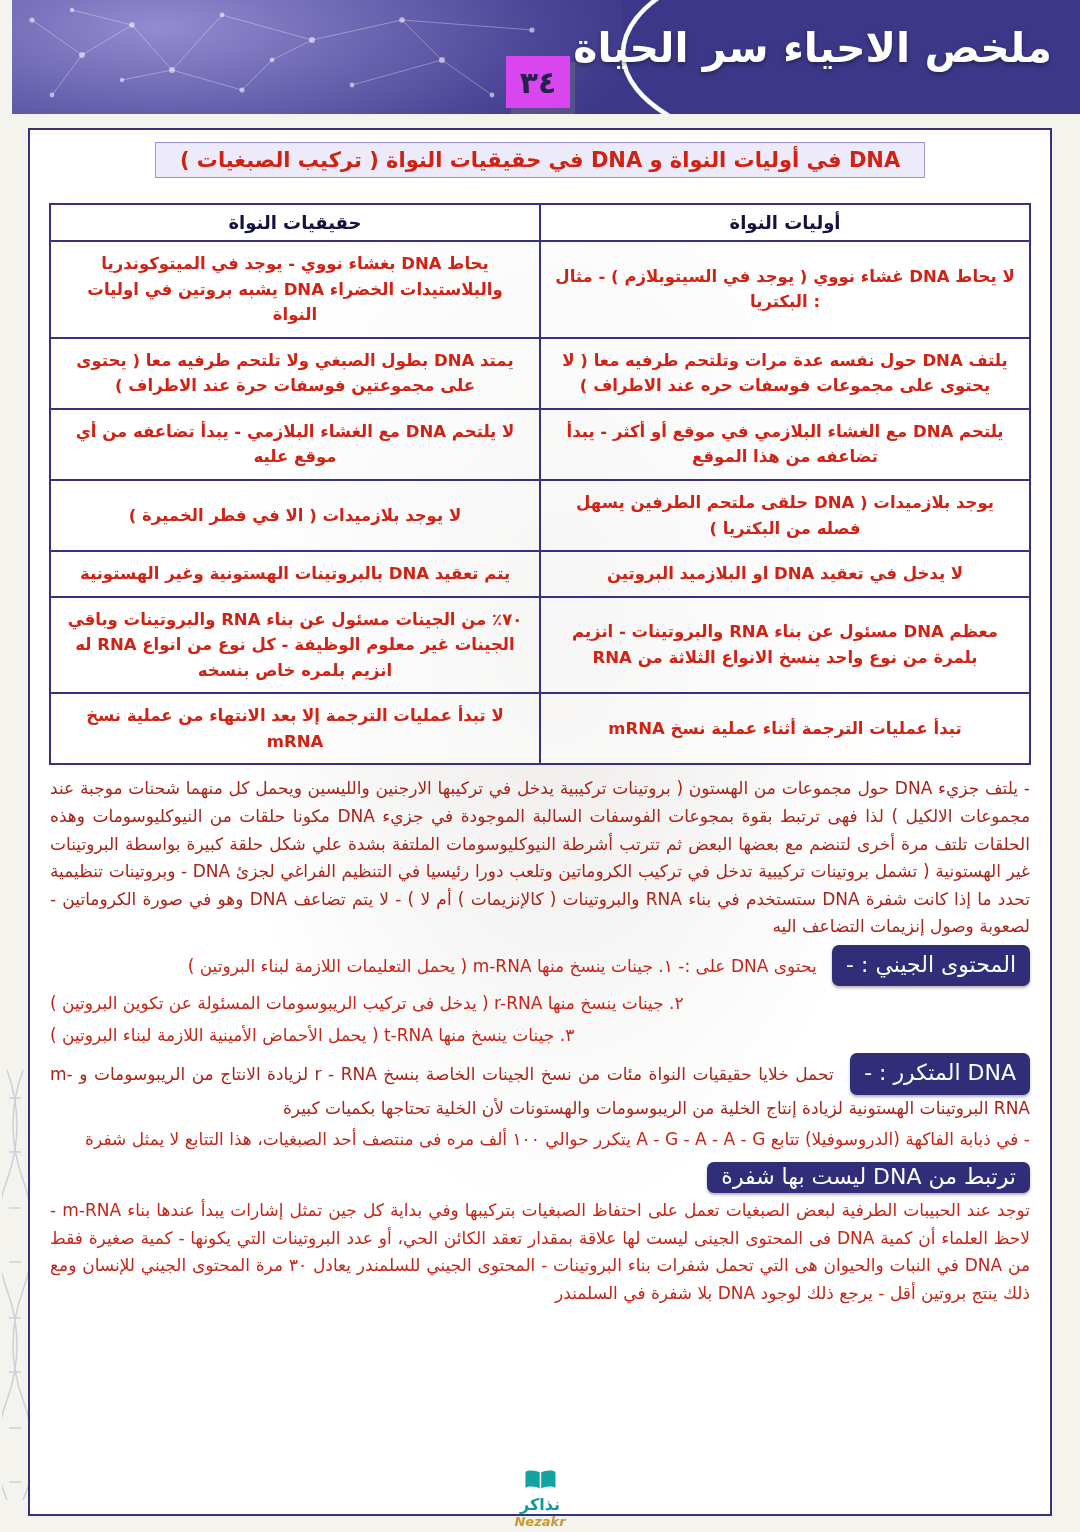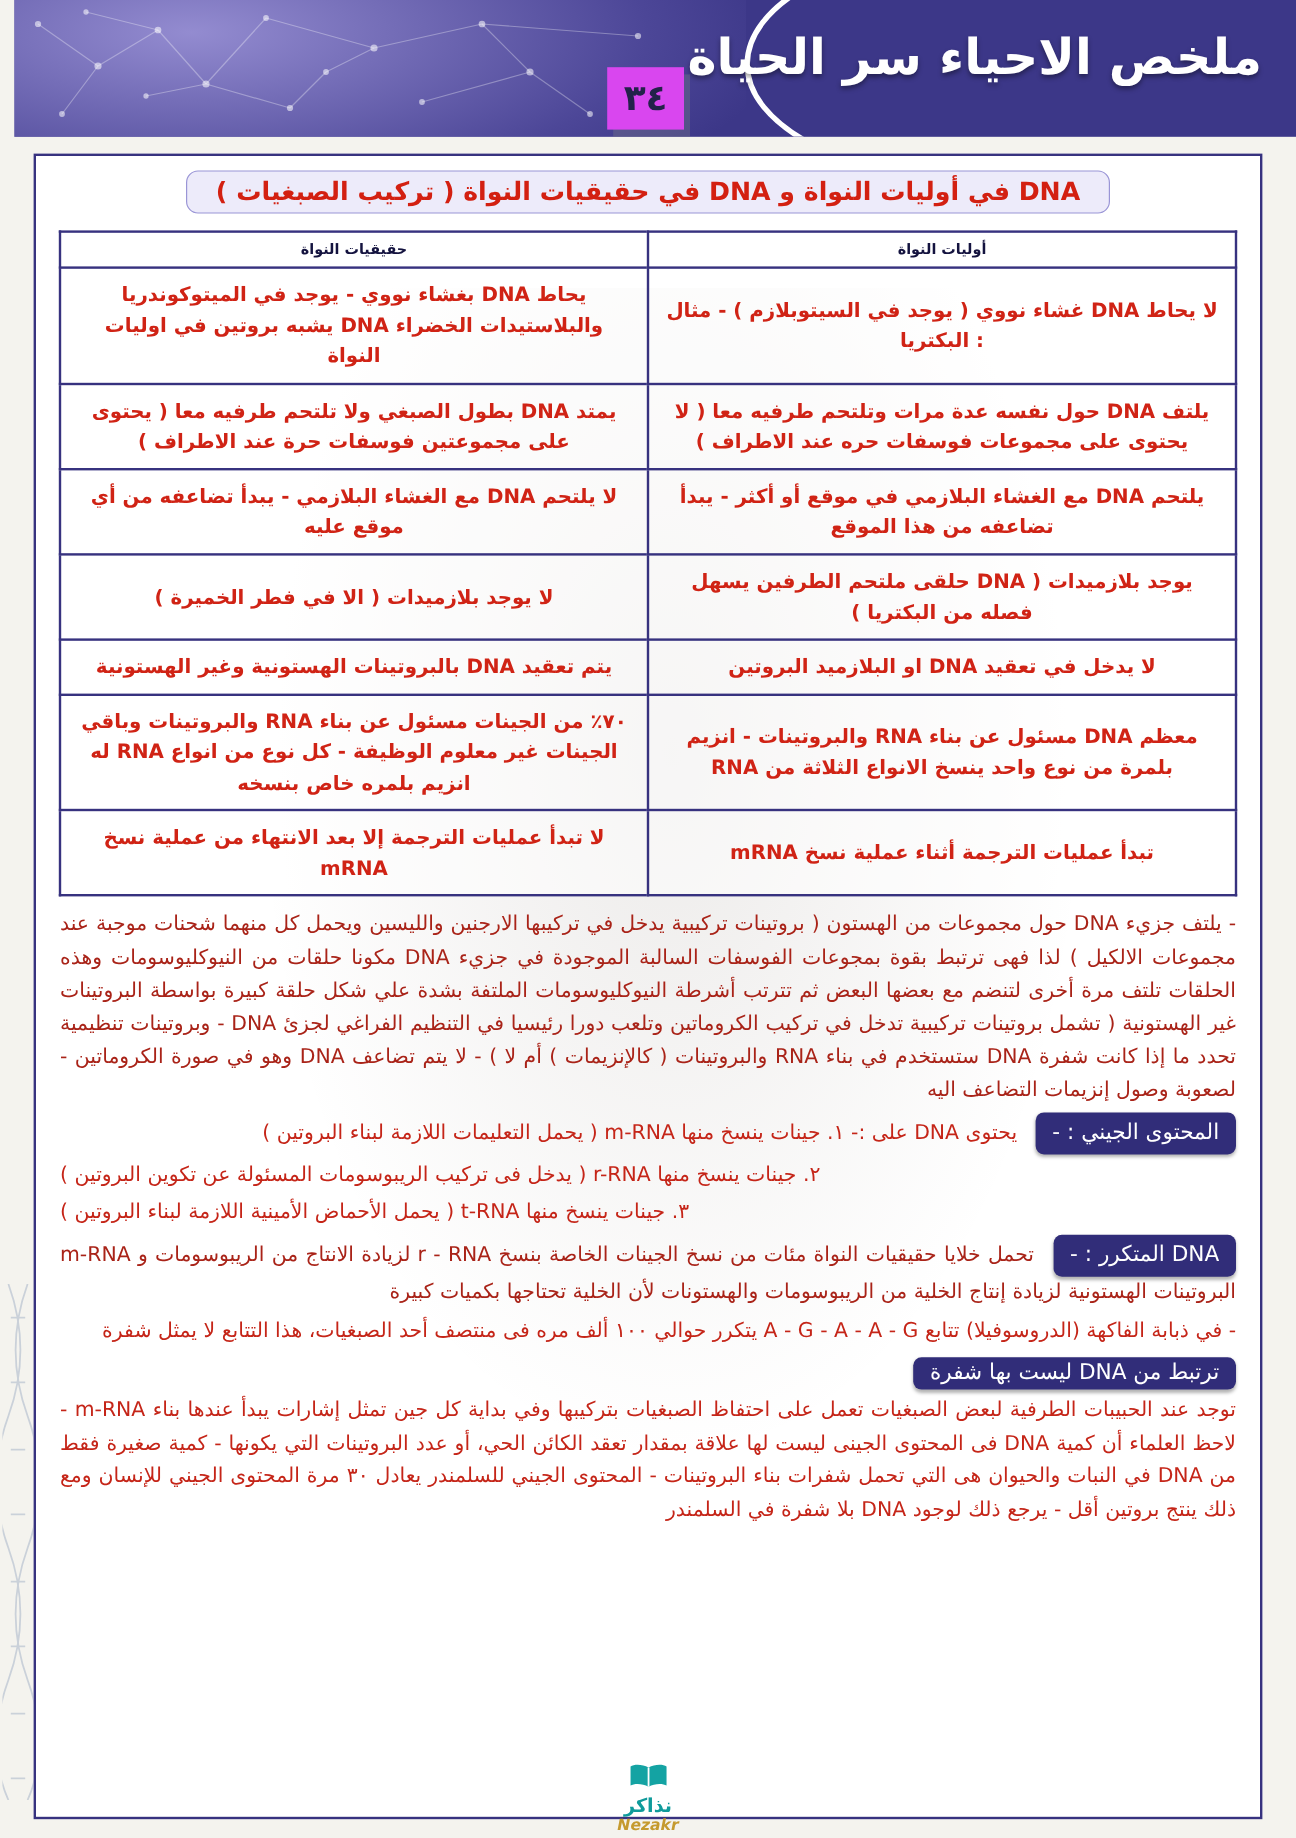--- a/index.html
+++ b/index.html
@@ -16,34 +16,34 @@
   .page-num{position:absolute;top:56px;left:506px;width:64px;height:52px;background:#d946ef;
     box-shadow:5px 6px 0 rgba(110,110,135,.45);display:flex;align-items:center;justify-content:center;
     font-size:30px;font-weight:bold;color:#23224a;z-index:4}
 
   
   .content{position:absolute;top:128px;right:28px;left:28px;bottom:16px;background:#fff;
     border:2.5px solid #37327f;padding:8px 14px;overflow:hidden;z-index:1}
   .bg-face{position:absolute;top:110px;left:160px;width:740px;height:1020px;
     background:radial-gradient(ellipse at 50% 38%, rgba(112,98,88,.13), rgba(112,98,88,0) 66%);pointer-events:none;z-index:0}
 
-  .main-title{position:relative;margin:4px auto 14px;width:max-content;max-width:97%;background:#edebfa;
-    border:1.5px solid #9a95d6;border-radius:10px;color:#d32011;font-weight:bold;font-size:21px;
+  .main-title{position:relative;margin:4px auto 25px;width:max-content;max-width:97%;background:#edebfa;
+    border:1.5px solid #9a95d6;border-radius:0;color:#d32011;font-weight:bold;font-size:21px;
     padding:5px 24px;text-align:right;z-index:1}
 
   table.cmp{position:relative;z-index:1;width:99%;margin:0 auto 10px;border-collapse:collapse;background:rgba(255,255,255,.55)}
-  .cmp th{border:2px solid #37327f;font-size:12px;font-weight:bold;color:#14133f;padding:7px 6px;letter-spacing:1px}
+  .cmp th{border:2px solid #37327f;font-size:18px;font-weight:bold;color:#14133f;padding:7px 6px;letter-spacing:1px}
   .cmp td{border:2px solid #37327f;font-size:16.5px;font-weight:bold;color:#d02315;text-align:center;
     padding:9px 14px;line-height:1.55;width:50%}
 
   .para{position:relative;z-index:1;color:#a92318;font-weight:normal;font-size:17px;line-height:1.62;
     text-align:justify;margin:4px 6px}
   .para.red{color:#c52518}
   .badge{display:inline-block;background:#312d79;color:#fff;border-radius:7px;padding:2px 14px 4px;
-    font-size:18px;margin-left:10px;white-space:nowrap;box-shadow:0 2px 3px rgba(0,0,0,.3)}
+    font-size:22px;margin-left:10px;white-space:nowrap;box-shadow:0 2px 3px rgba(0,0,0,.3)}
   .indent{margin-right:92px;text-align:left}
   .badge-line{position:relative;z-index:1;margin:8px 6px 4px}
 
   .helix{position:absolute;left:2px;top:1070px;opacity:.35;z-index:0}
 
   .watermark{position:absolute;bottom:3px;left:50%;transform:translateX(-50%);text-align:center;z-index:6}
   .wm-ar{color:#0f9b9b;font-weight:bold;font-size:16px;line-height:1.15}
   .wm-en{color:#c59a2f;font-style:italic;font-size:13px;font-weight:bold;line-height:1.1}
 </style>
 </head>

